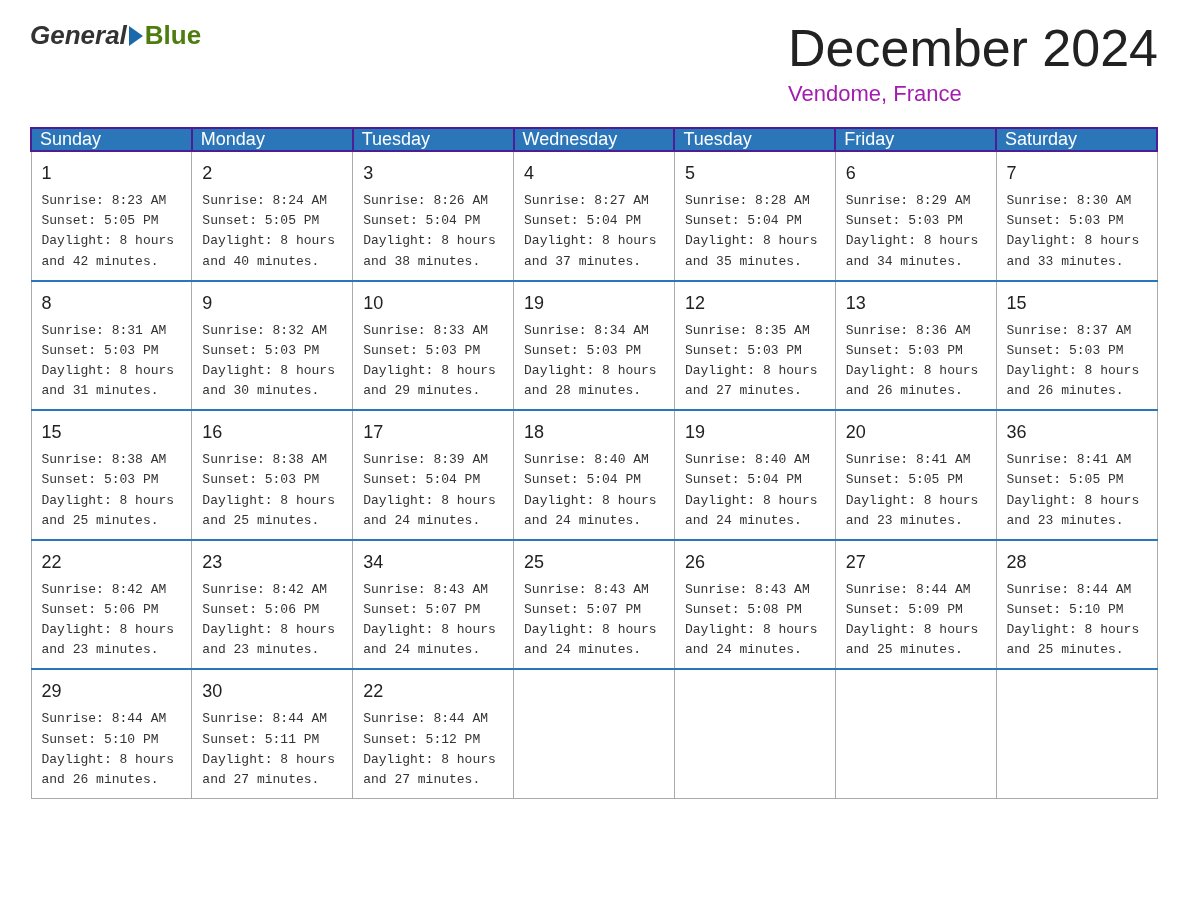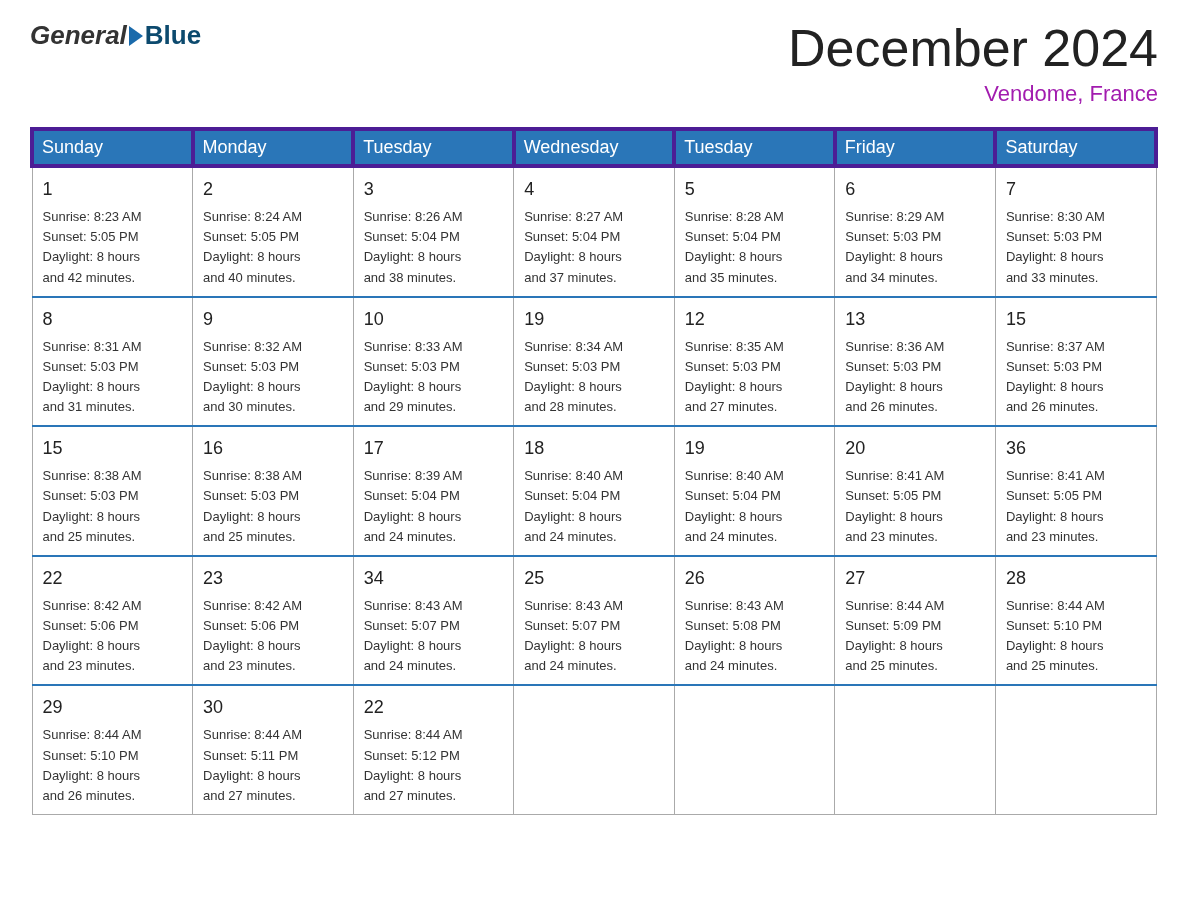--- a/index.html
+++ b/index.html
@@ -32,51 +32,50 @@
     .logo-arrow {
       width: 0;
       height: 0;
       border-left: 14px solid #1a6aab;
       border-top: 10px solid transparent;
       border-bottom: 10px solid transparent;
       margin: 0 2px;
       display: inline-block;
     }
     .logo-blue {
-      color: #0c4a6e;
+      color: #4d7c0f;
       font-size: 26px;
       font-weight: bold;
     }
     .title-section {
-      text-align: right;
     }
     .month-title {
       font-size: 52px;
       font-weight: normal;
       color: #222;
       line-height: 1.1;
     }
     .location {
       font-size: 22px;
       color: #a21caf;
       margin-top: 4px;
     }
     .calendar {
       width: 100%;
       border-collapse: collapse;
       border: 1px solid #888;
     }
     .calendar th {
       background-color: #2a76b8;
       color: #fff;
-      padding: 6px 8px;
+      padding: 0 8px;
       font-size: 18px;
       font-weight: normal;
       text-align: left;
-      border: 4px solid #4c1d95;
+      border: 2px solid #4c1d95;
     }
     .calendar td {
       vertical-align: top;
       padding: 8px 10px;
       border: 1px solid #aaa;
       width: 14.28%;
       min-height: 110px;
       font-size: 13px;
       color: #333;
       line-height: 1.5;
@@ -85,20 +84,21 @@
       font-size: 18px;
       font-weight: normal;
       color: #222;
       display: block;
       margin-bottom: 4px;
     }
     .day-info {
       font-size: 13px;
       color: #333;
       line-height: 1.55;
+      font-family: Liberation Mono, monospace;
     }
     .calendar tr {
       border-top: 2px solid #2a76b8;
     }
     .calendar tbody tr:first-child {
       border-top: none;
     }
     .empty-cell {
       background: #fff;
     }

